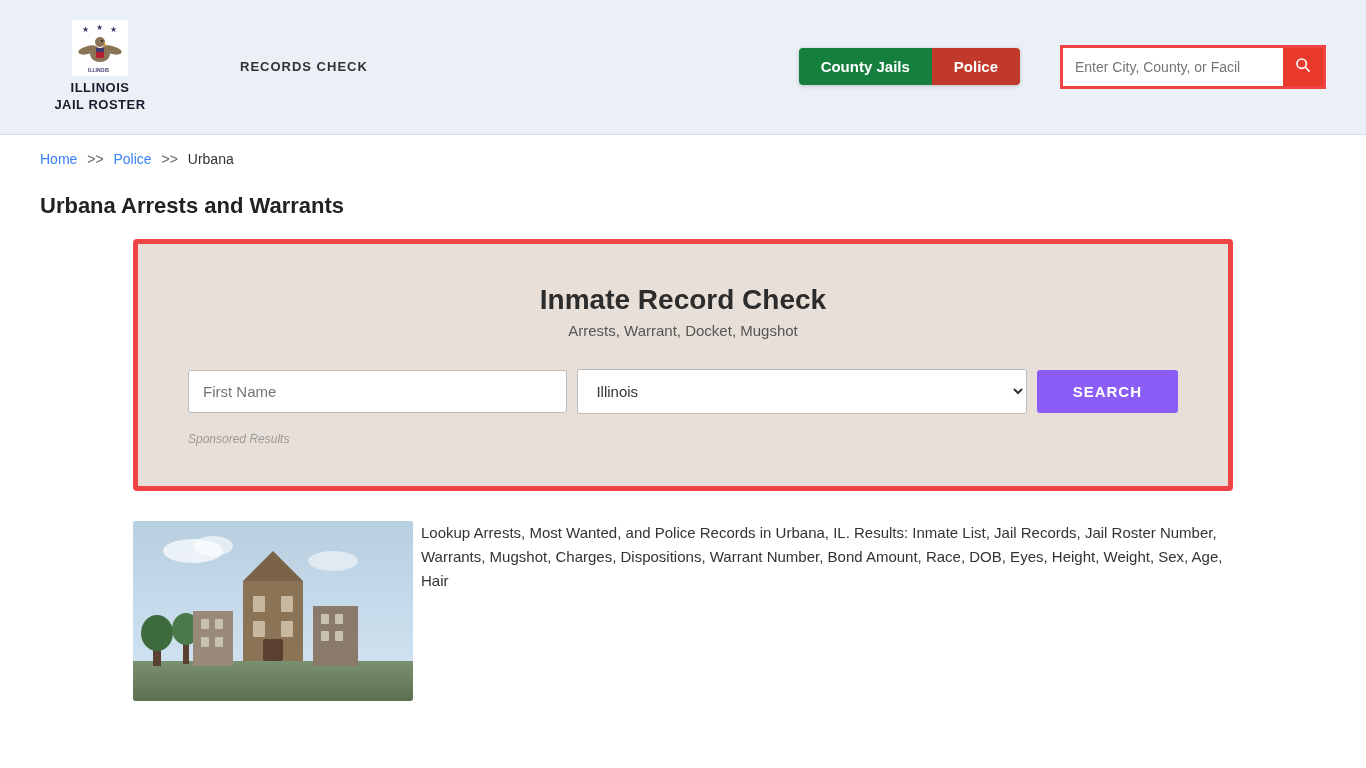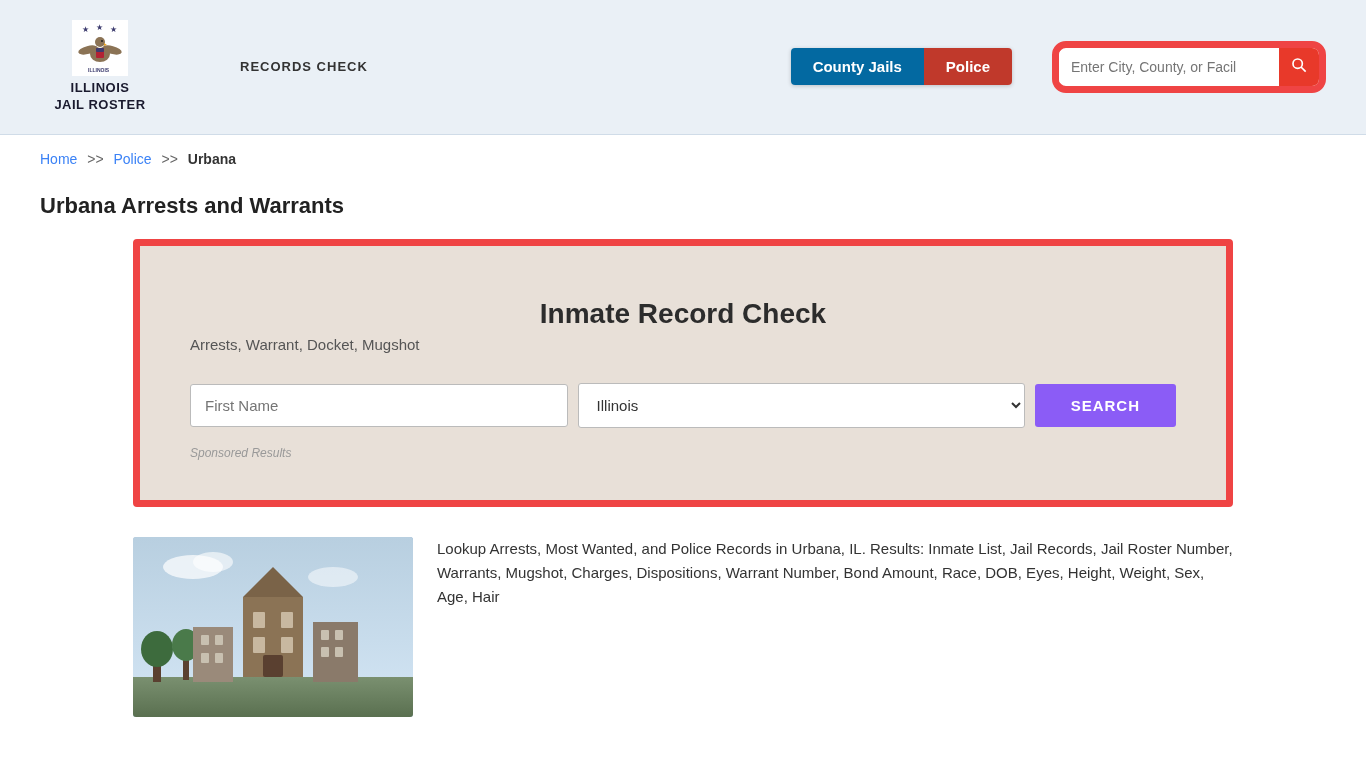--- a/index.html
+++ b/index.html
@@ -47,28 +47,28 @@
       box-shadow: 0 1px 4px rgba(0,0,0,0.2);
     }
     .nav-btn {
       padding: 10px 22px;
       font-size: 15px;
       font-weight: 600;
       border: none;
       cursor: pointer;
       color: #fff;
     }
-    .nav-btn-county { background: #0369a1; }
+    .nav-btn-county { background: #15803d; }
     .nav-btn-police { background: #c0392b; }
 
     .search-bar {
       display: flex;
       align-items: center;
-      border: 7px solid #ef4444;
-      border-radius: 14px;
+      border: 3px solid #ef4444;
+      border-radius: 0;
       overflow: hidden;
       background: #fff;
       margin-left: 10px;
     }
     .search-bar input {
       border: none;
       outline: none;
       padding: 8px 12px;
       font-size: 14px;
       width: 220px;
@@ -87,49 +87,50 @@
     .breadcrumb {
       padding: 16px 40px;
       font-size: 14px;
       color: #666;
     }
     .breadcrumb a {
       color: #3b82f6;
       text-decoration: none;
     }
     .breadcrumb .sep { margin: 0 6px; color: #666; }
-    .breadcrumb .current { font-weight: bold; color: #333; }
+    .breadcrumb .current { font-weight: normal; color: #333; }
 
     
     .page-title {
       text-align: left;
       font-size: 22px;
       font-weight: bold;
       margin: 10px 40px 20px;
       color: #222;
     }
 
     
     .record-box {
       margin: 0 auto 30px;
       max-width: 1100px;
       width: 90%;
       background: #e8e0d8;
-      border: 7px solid #ef4444;
+      border: 5px solid #ef4444;
       border-radius: 4px;
-      padding: 52px 50px 40px;
+      padding: 40px 50px 40px;
     }
     .record-box-title {
       text-align: center;
       font-size: 28px;
       font-weight: bold;
       color: #2c2c2c;
       margin-bottom: 6px;
     }
     .record-box-subtitle {
+      text-align: center;
       font-size: 15px;
       color: #555;
       margin-bottom: 30px;
     }
     .record-form {
       display: flex;
       gap: 10px;
       align-items: center;
       flex-wrap: wrap;
     }
@@ -174,21 +175,21 @@
       color: #999;
       font-style: italic;
     }
 
     
     .bottom-content {
       max-width: 1100px;
       width: 90%;
       margin: 0 auto 40px;
       display: flex;
-      gap: 24px;
+      gap: 8px;
       align-items: flex-start;
     }
     .city-image {
       width: 280px;
       min-width: 280px;
       height: 180px;
       background: linear-gradient(135deg, #b0c4d8 0%, #7a9ab8 40%, #8faacc 60%, #6b8fa8 100%);
       border-radius: 3px;
       overflow: hidden;
       position: relative;

